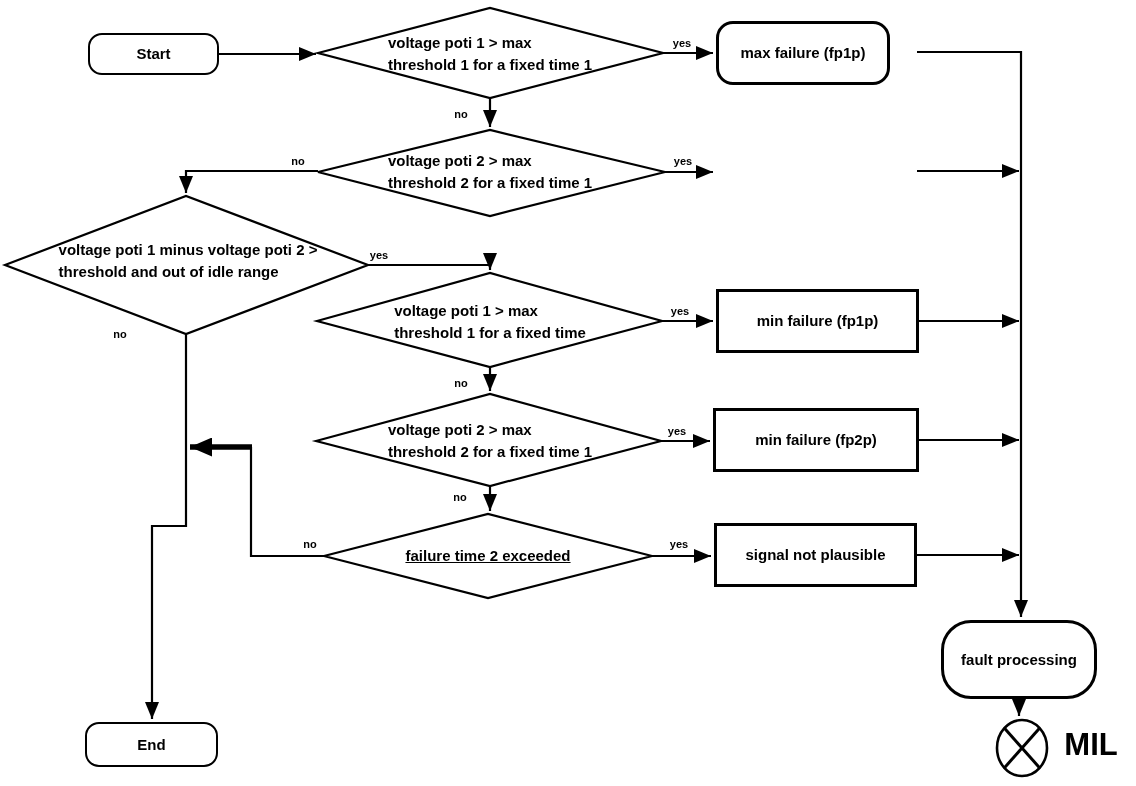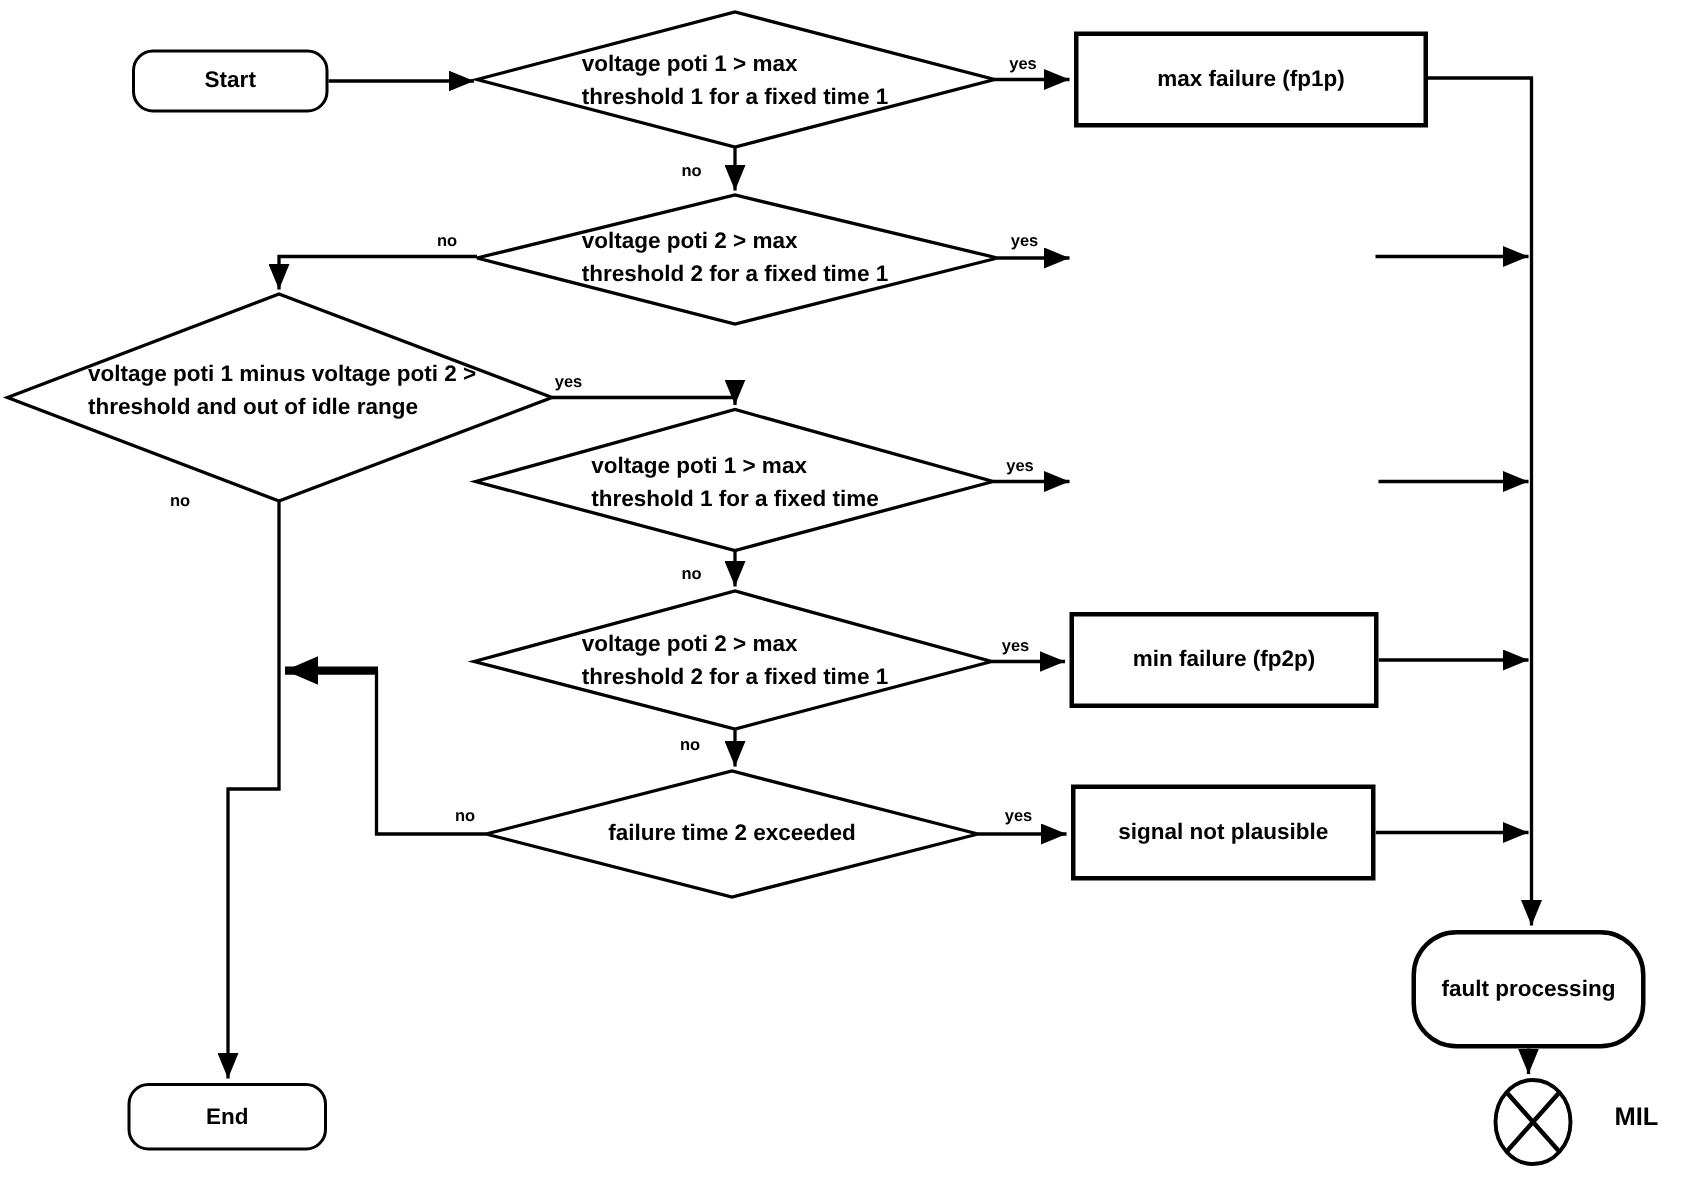--- a/index.html
+++ b/index.html
@@ -17,21 +17,21 @@
   .terminal { border-width:2.5px; border-radius:14px; }
   .dtext {
     position:absolute; transform:translate(-50%,-50%);
     text-align:left; font-weight:bold; font-size:15px; line-height:22px;
     white-space:nowrap;
   }
   .elabel {
     position:absolute; transform:translate(-50%,-50%);
     font-weight:bold; font-size:11px; white-space:nowrap;
   }
-  .mil-label { font-size:17px; }
+  .mil-label { font-size:31px; }
 </style>
 </head>
 <body>
 
 <div class="stage">
 
   <svg class="layer" width="1136" height="786" viewBox="0 0 1136 786">
     <defs>
       <marker id="arr" markerUnits="userSpaceOnUse" markerWidth="18" markerHeight="14" refX="17" refY="7" orient="auto">
         <path d="M0,0 L17,7 L0,14 Z" fill="#000"></path>
@@ -80,22 +80,25 @@
     </g>
   </svg>
 
   <div class="node terminal" style="left:88px; top:33px; width:131px; height:42px;">
     <span>Start</span>
   </div>
   <div class="node terminal" style="left:85px; top:722px; width:133px; height:45px;">
     <span>End</span>
   </div>
 
-  <div class="node" style="left:716px; top:21px; width:236px; height:64px;">
+  <div class="node" style="left:716px; top:21px; width:174px; height:64px;border-radius:17px;">
     <span>max failure (fp1p)</span>
+  </div>
+  <div class="node" style="left:716px; top:289px; width:203px; height:64px;">
+    <span>min failure (fp1p)</span>
   </div>
   <div class="node" style="left:713px; top:408px; width:206px; height:64px;">
     <span>min failure (fp2p)</span>
   </div>
   <div class="node" style="left:714px; top:523px; width:203px; height:64px;">
     <span>signal not plausible</span>
   </div>
   <div class="node" style="left:941px; top:620px; width:156px; height:79px;border-radius:30px;">
     <span>fault processing</span>
   </div>
@@ -113,21 +116,21 @@
     <div>threshold and out of  idle range</div>
   </div>
   <div class="dtext" style="left:490px; top:322px;">
     <div>voltage poti 1 &gt; max</div>
     <div>threshold 1 for a fixed time</div>
   </div>
   <div class="dtext" style="left:490px; top:441px;">
     <div>voltage poti 2 &gt; max</div>
     <div>threshold 2 for a fixed time 1</div>
   </div>
-  <div class="dtext" style="left:488px; top:556px;">
+  <div class="dtext" style="left:488px; top:556px;text-decoration:underline;">
     <div>failure time 2 exceeded</div>
   </div>
 
   <div class="elabel" style="left:682px; top:43px;">yes</div>
   <div class="elabel" style="left:461px; top:114px;">no</div>
   <div class="elabel" style="left:683px; top:161px;">yes</div>
   <div class="elabel" style="left:298px; top:161px;">no</div>
   <div class="elabel" style="left:379px; top:255px;">yes</div>
   <div class="elabel" style="left:120px; top:334px;">no</div>
   <div class="elabel" style="left:680px; top:311px;">yes</div>

